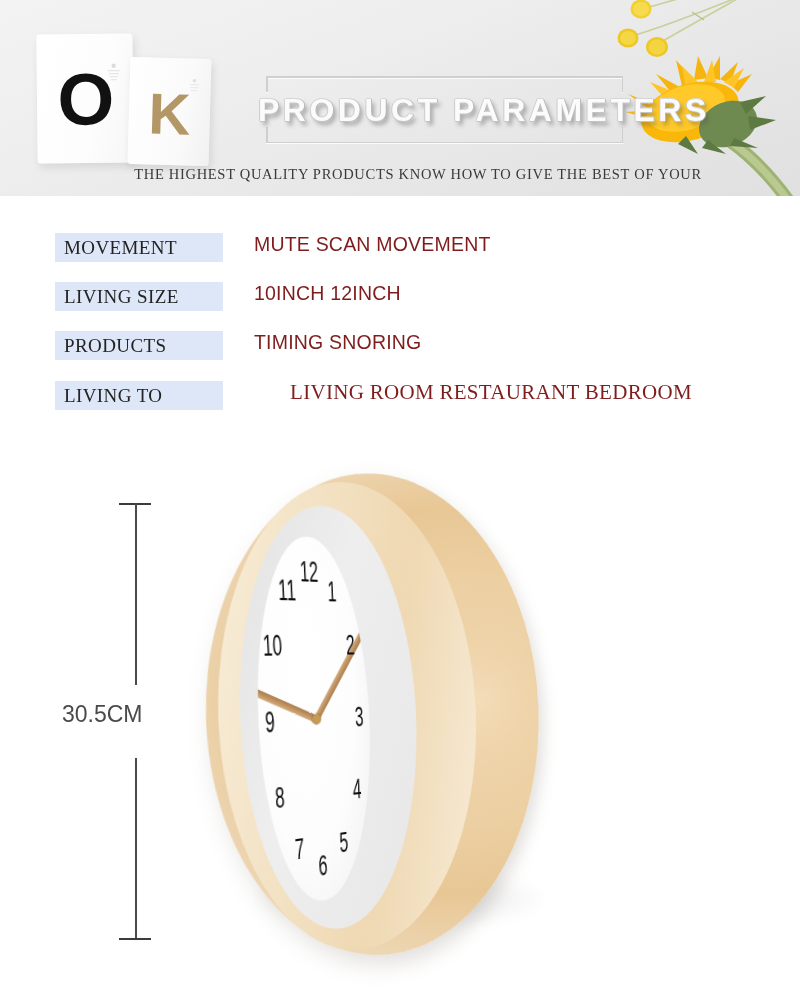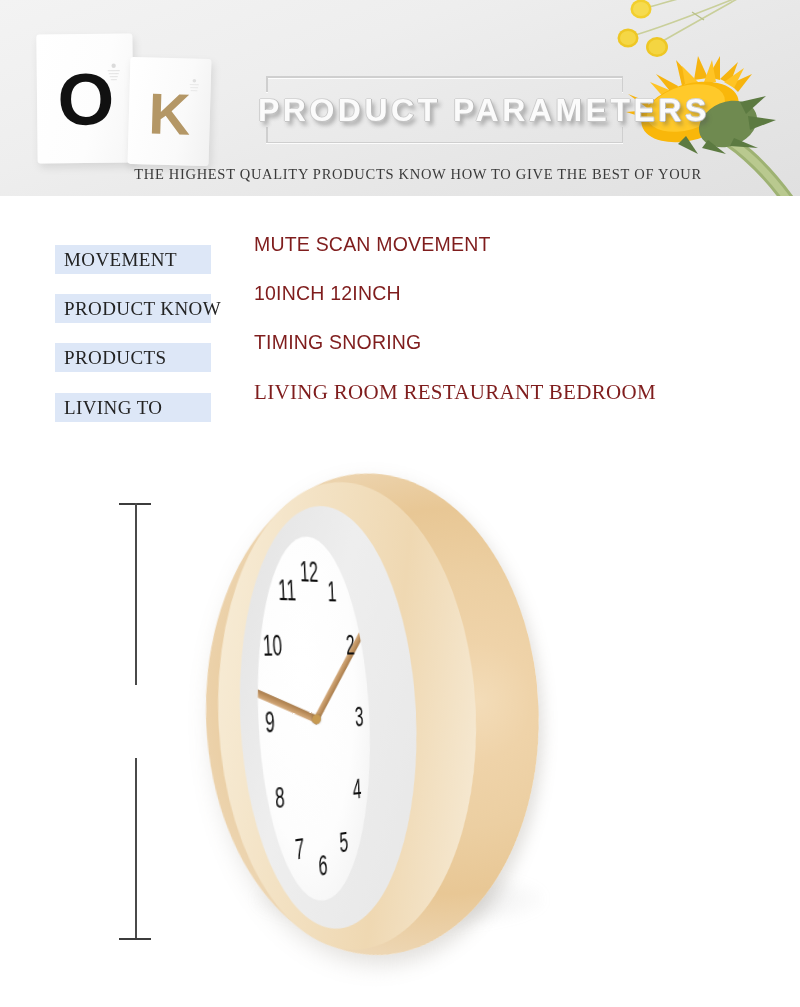--- a/index.html
+++ b/index.html
@@ -141,22 +141,22 @@
     left: 0; top: 196px;
     width: 800px;
   }
   .spec-row {
     position: absolute;
     left: 55px;
     height: 29px;
   }
   .spec-label {
     position: absolute;
-    left: 0; top: 16px;
-    width: 156px; height: 29px;
+    left: 0; top: 4px;
+    width: 168px; height: 29px;
     background: #dde7f7;
   }
   .spec-label span {
     position: absolute;
     left: 9px; top: 50%;
     transform: translateY(-50%);
     font-family: "Liberation Serif", serif;
     font-size: 19px;
     letter-spacing: 0.4px;
     color: #232323;
@@ -169,20 +169,21 @@
     font-family: "Liberation Sans", sans-serif;
     font-size: 19.5px;
     color: #7f1d1d;
     white-space: nowrap;
     letter-spacing: 0.2px;
   }
   .spec-value.serif {
     font-family: "Liberation Serif", serif;
     font-size: 21px;
     letter-spacing: 0.3px;
+    margin-left: 36px;
   }
 
   
   .dim { position: absolute; left: 0; top: 0; }
   .dim-line {
     position: absolute;
     width: 1.6px;
     background: #4a4a4a;
     left: 135px;
   }
@@ -357,21 +358,21 @@
 
   <div class="spec-row" style="top:33px;">
     <div class="spec-label">
       <span>MOVEMENT</span>
     </div>
     <div class="spec-value">MUTE SCAN MOVEMENT</div>
   </div>
 
   <div class="spec-row" style="top:82px;">
     <div class="spec-label">
-      <span>PRODUCT KNOW</span>
+      <span>LIVING SIZE</span>
     </div>
     <div class="spec-value">10INCH 12INCH</div>
   </div>
 
   <div class="spec-row" style="top:131px;">
     <div class="spec-label">
       <span>PRODUCTS</span>
     </div>
     <div class="spec-value">TIMING SNORING</div>
   </div>
@@ -384,20 +385,21 @@
   </div>
 
 </div>
 
 <div class="dim">
   <div class="dim-cap" style="top:503px;"></div>
   <div class="dim-line" style="top:503px; height:182px;"></div>
   <div class="dim-line" style="top:758px; height:181px;"></div>
   <div class="dim-cap" style="top:938px;"></div>
   <div class="dim-text">
+    <div>30.5CM</div>
   </div>
 </div>
 
 <div class="clock-wrap">
   <div class="clock-shadow"></div>
   <div class="clock-body">
     <div class="clock-rim">
       <div class="clock-innerring">
         <div class="clock-face">
 

